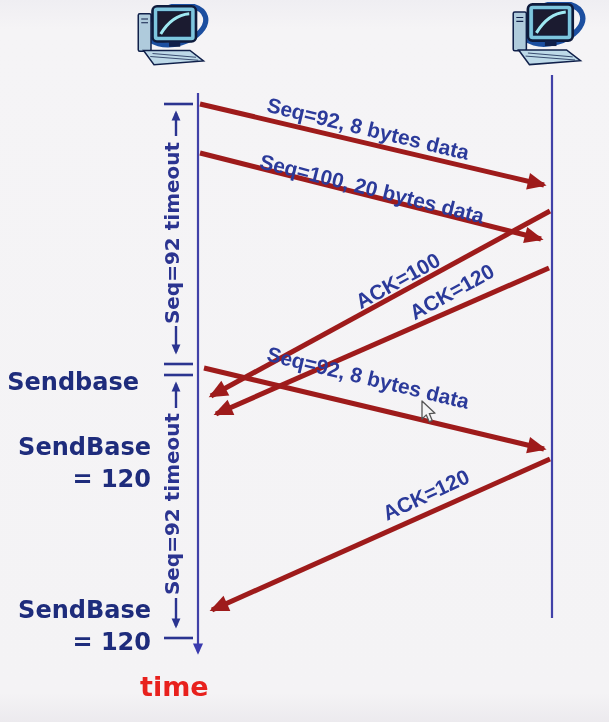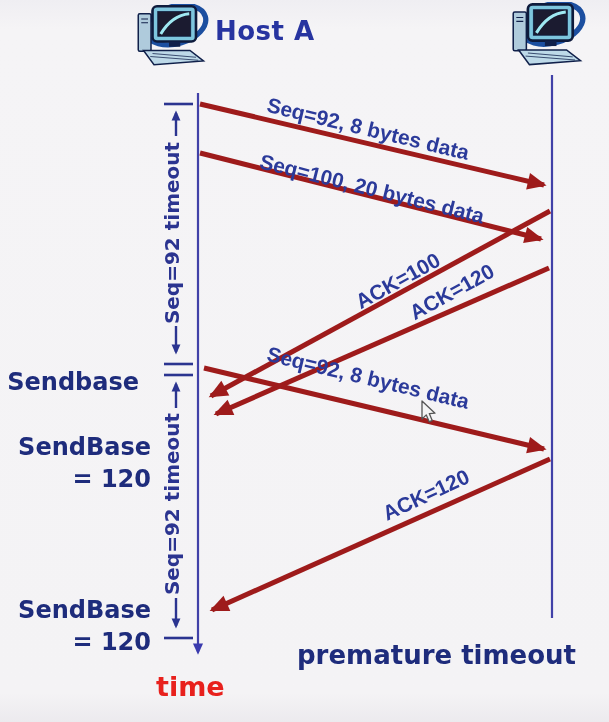--- a/index.html
+++ b/index.html
@@ -71,21 +71,20 @@
         <polygon points="12,62 74,62 92,76 26,81" fill="#BDD9E8" stroke="#10204A" stroke-width="2"></polygon>
         <line x1="24" y1="66" x2="82" y2="71" stroke="#10204A" stroke-width="1"></line>
         <line x1="21" y1="70" x2="85" y2="75" stroke="#10204A" stroke-width="1"></line>
       </symbol>
     </defs>
   </svg>
 
   <svg class="pc" style="left:132px;top:4px" width="80" height="66" viewBox="0 0 100 88">
     <use href="#pc-icon" xlink:href="#pc-icon"></use>
   </svg>
-  <div class="host-label" style="left:215px;top:16px">Host A</div>
 
   <svg class="pc" style="left:507px;top:2px" width="82" height="68" viewBox="0 0 100 88">
     <use href="#pc-icon" xlink:href="#pc-icon"></use>
   </svg>
 
   <svg class="overlay" viewBox="0 0 609 722">
     <defs>
       <marker id="redhead" viewBox="0 0 10 10" refX="8.6" refY="5" markerWidth="4.4" markerHeight="3.8" orient="auto-start-reverse">
         <path d="M0,0.6 L10,5 L0,9.4 Z" fill="#9E1B1B"></path>
       </marker>
@@ -135,16 +134,15 @@
   </div>
   <div class="state-label" style="left:11px;top:431px">
     <div>SendBase</div>
     <div>= 120</div>
   </div>
   <div class="state-label" style="left:11px;top:594px">
     <div>SendBase</div>
     <div>= 120</div>
   </div>
 
-  <div class="caption" style="left:297px;top:640px">premature timeout</div>
-  <div class="time-label" style="left:156px;top:671px">time</div>
+  <div class="time-label" style="left:140px;top:671px">time</div>
 
 </div>
 
 </body></html>

